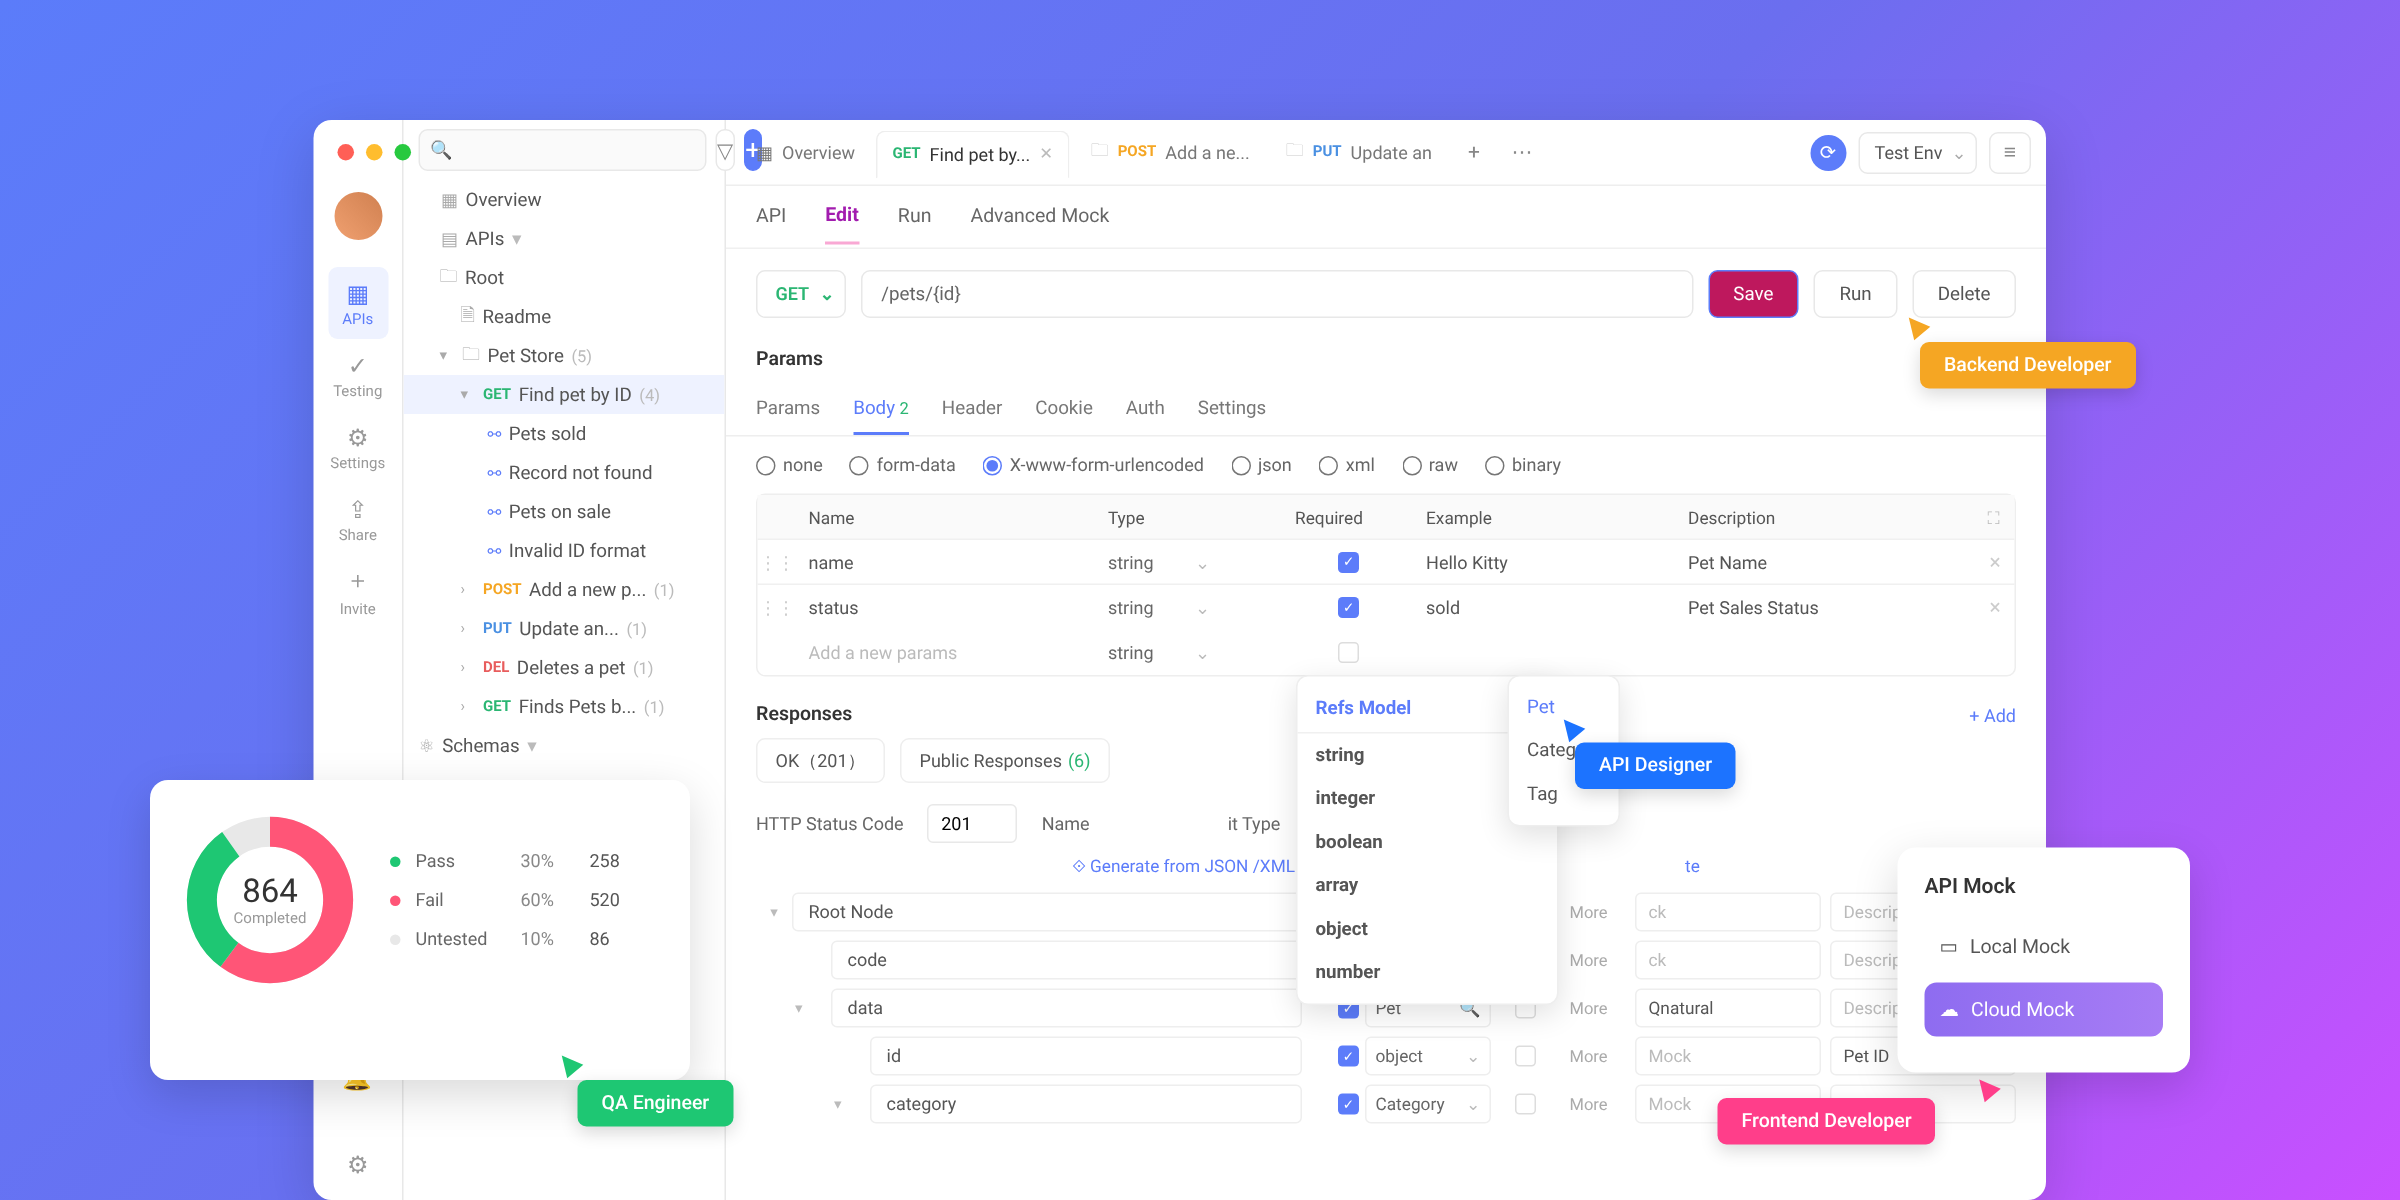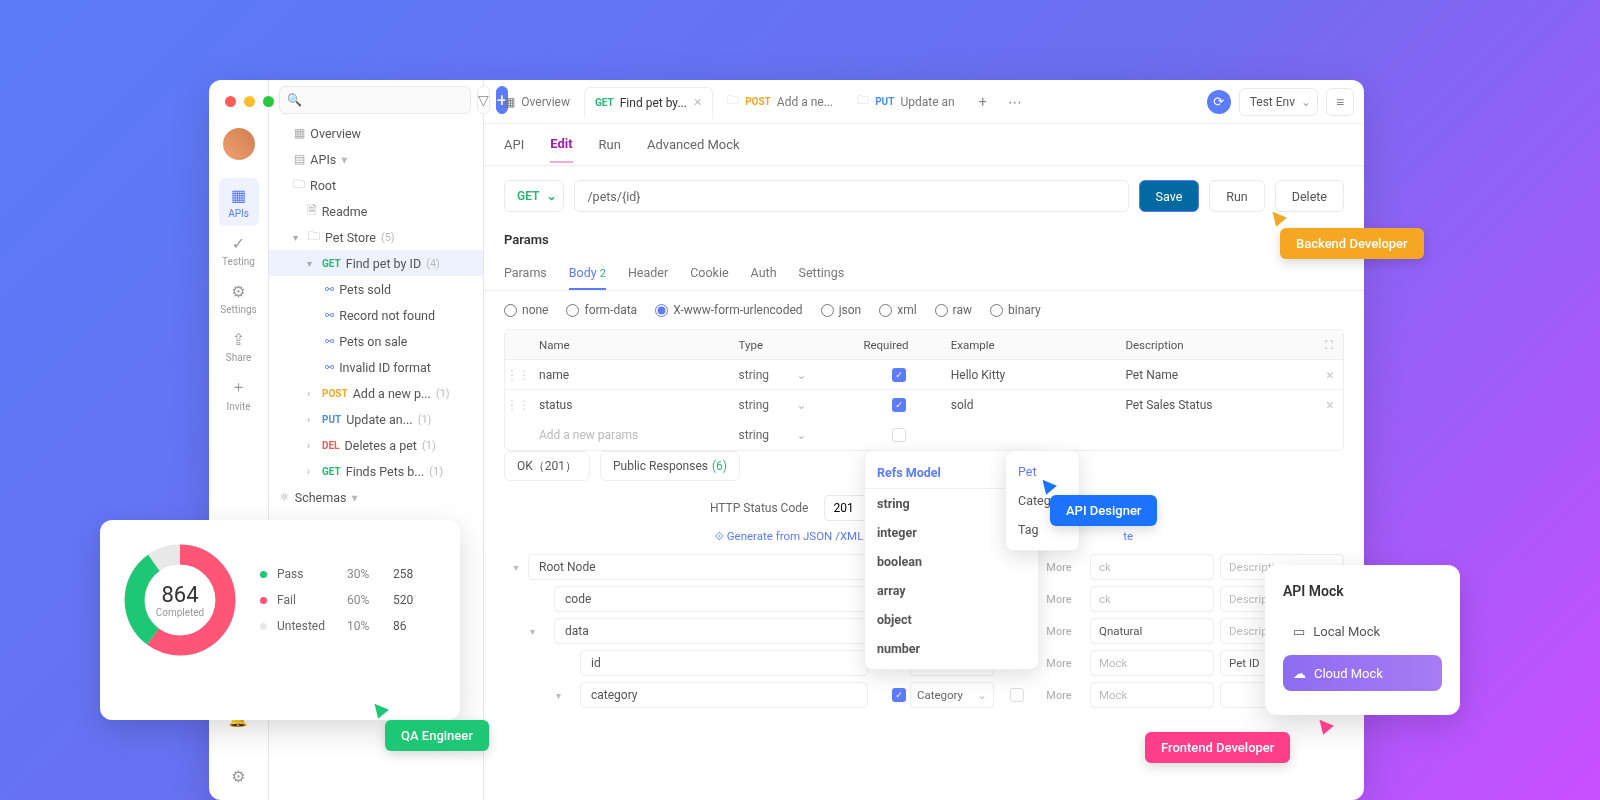--- a/index.html
+++ b/index.html
@@ -40,21 +40,21 @@
 .envsel { height:28px; border:1px solid #e8e8e8; border-radius:6px; padding:0 22px 0 10px; font-size:12px; color:#555; display:flex; align-items:center; position:relative; cursor:pointer; }
 .envsel::after { content:"⌄"; position:absolute; right:6px; color:#aaa; }
 .subtabs { height:42px; display:flex; align-items:center; gap:26px; padding:0 20px; font-size:13px; color:#666; border-bottom:1px solid #f0f0f0; }
 .subtabs span { cursor:pointer; padding:10px 0; }
 .subtabs .act { color:#a21caf; border-bottom:2px solid #f9a8d4; font-weight:700; }
 .reqbar { display:flex; gap:10px; padding:14px 20px; align-items:center; }
 .methodsel { height:32px; border:1px solid #e8e8e8; border-radius:6px; padding:0 24px 0 12px; display:flex; align-items:center; color:#2bb673; font-size:12px; font-weight:600; position:relative; cursor:pointer; }
 .methodsel::after { content:"⌄"; position:absolute; right:7px; color:#2bb673; }
 .urlinput { flex:1; height:32px; border:1px solid #e8e8e8; border-radius:6px; padding:0 12px; font-size:12.5px; color:#666; }
 .btn { height:32px; padding:0 16px; border-radius:6px; border:1px solid #e8e8e8; background:#fff; font-size:12.5px; color:#555; cursor:pointer; display:flex; align-items:center; }
-.btn.primary { background:#0369a1; color:#fff; border-color:#5c7cfa;text-align:right; }
+.btn.primary { background:#be185d; color:#fff; border-color:#5c7cfa;text-align:right; }
 .sect-title { font-size:13px; font-weight:600; color:#333; padding:6px 20px 0; }
 .ptabs { display:flex; gap:22px; padding:10px 20px 0; font-size:12.5px; color:#777; border-bottom:1px solid #eee; }
 .ptabs span { padding:8px 0; cursor:pointer; }
 .ptabs .act { color:#5c7cfa; border-bottom:2px solid #5c7cfa; }
 .ptabs .badge { color:#2bb673; font-size:11px; margin-left:3px; }
 .radios { display:flex; gap:18px; padding:12px 20px; font-size:12px; color:#666; align-items:center; }
 .radios label { display:flex; align-items:center; gap:5px; cursor:pointer;justify-content:flex-end; }
 .radios input { accent-color:#5c7cfa; }
 .ptable { margin:0 20px; border:1px solid #eee; border-radius:6px; font-size:12px; }
 .ptable .hrow,.ptable .drow { display:grid; grid-template-columns:26px 1.6fr 1fr 0.7fr 1.4fr 1.6fr 26px; align-items:center; height:30px; border-bottom:1px solid #f0f0f0; }
@@ -68,21 +68,21 @@
 .ptable .chk .cb { width:14px; height:14px; border-radius:3px; background:#5c7cfa; color:#fff; font-size:9px; display:flex; align-items:center; justify-content:center; }
 .ptable .chk .cb.empty { background:#fff; border:1px solid #ddd; }
 .ptable .xbtn { color:#ccc; text-align:center; cursor:pointer; font-size:14px; }
 .ptable .ph { color:#bbb; }
 .resp-head { display:flex; align-items:center; justify-content:space-between; padding:18px 20px 8px; }
 .resp-head .ttl { font-size:13px; font-weight:600; color:#333; }
 .addlink { color:#5c7cfa; font-size:12px; cursor:pointer; }
 .rtabs { display:flex; gap:10px; padding:0 20px 10px; font-size:12px; }
 .rtab { height:30px; padding:0 12px; display:flex; align-items:center; border:1px solid #eee; border-radius:6px; color:#555; cursor:pointer; }
 .rtab .cnt { color:#2bb673; margin-left:4px; }
-.statusrow { display:flex; gap:16px; padding:4px 20px 6px; font-size:12px; color:#666; align-items:center; justify-content:center; }
+.statusrow { display:flex; gap:16px; padding:4px 20px 6px; font-size:12px; color:#666; align-items:center; }
 .statusrow input { height:26px; border:1px solid #e8e8e8; border-radius:4px; padding:0 8px; font-size:12px; width:60px; }
 .statusrow .contsel { height:26px; border:1px solid #e8e8e8; border-radius:4px; padding:0 22px 0 8px; font-size:12px; color:#666; display:flex; align-items:center; position:relative; }
 .statusrow .contsel::after { content:"⌄"; position:absolute; right:6px; color:#aaa; }
 .genlink { text-align:center; color:#5c7cfa; font-size:11.5px; padding:2px 0 8px; cursor:pointer; }
 .schtable { margin:0 20px; font-size:12px; }
 .srow { display:grid; grid-template-columns:24px 1fr 22px 90px 34px 50px 130px 130px; align-items:center; height:32px; gap:0; }
 .srow .nm { padding:0 10px; border:1px solid #eee; border-radius:4px; height:26px; display:flex; align-items:center; color:#555; margin-right:20px; }
 .srow .chk2 { display:flex; justify-content:center; }
 .srow .cb2 { width:14px; height:14px; border-radius:3px; background:#5c7cfa; color:#fff; font-size:9px; display:flex; align-items:center; justify-content:center; }
 .srow .cb2.empty { background:#fff; border:1px solid #ddd; }
@@ -397,20 +397,24 @@
         <div class="cell typsel">string</div>
         <div class="chk">
             <div class="cb empty"></div>
           </div>
         <div class="cell"></div>
           <div class="cell"></div>
           <div></div>
       </div>
     </div>
 
+    <div class="resp-head">
+      <div class="ttl">Responses</div>
+      <div class="addlink">+ Add</div>
+    </div>
     <div class="rtabs" id="rtabs-slot">
         <div class="rtab">OK（201）</div>
         <div class="rtab">Public Responses<span class="cnt">(6)</span></div>
       </div>
 
     <div class="statusrow">
       <span>HTTP Status Code</span>
       <input value="201" style="">
       <span>Name</span>
       <span style="flex:0 0 60px"></span>

